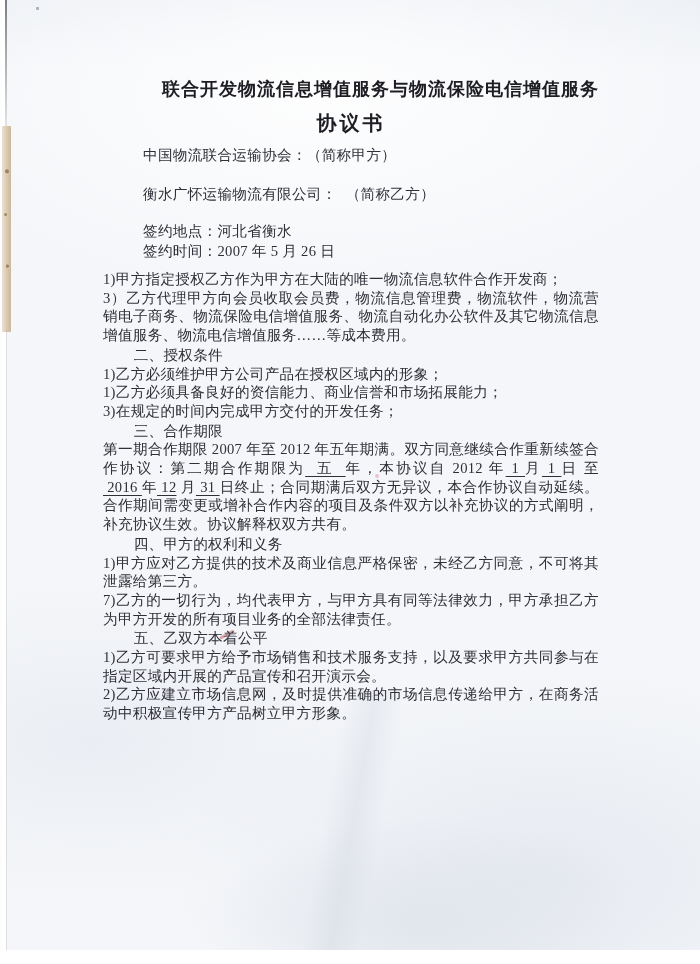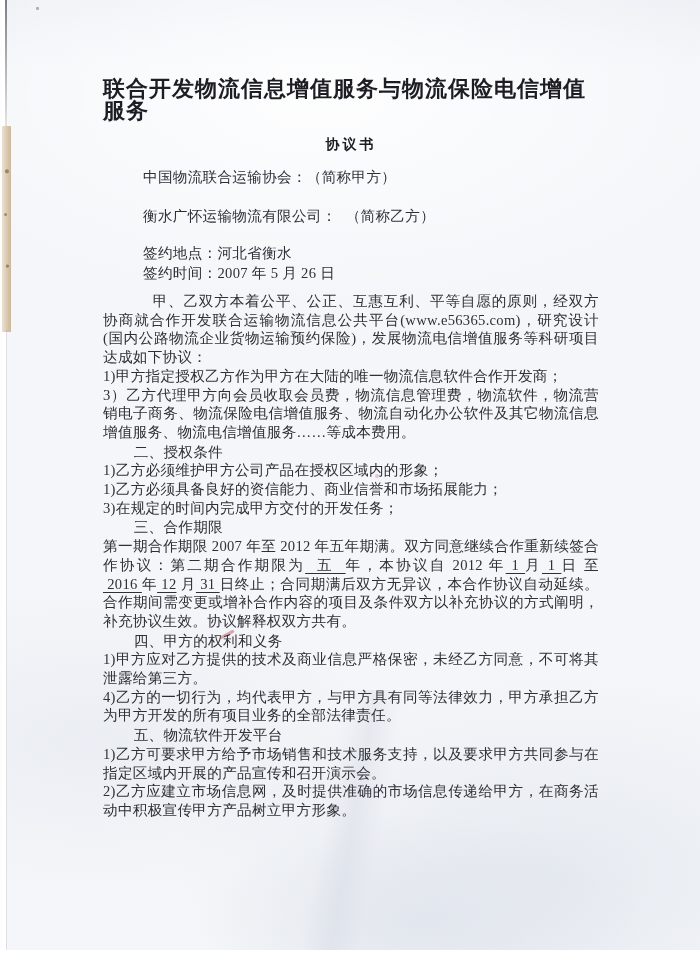--- a/index.html
+++ b/index.html
@@ -49,25 +49,25 @@
   .red-mark{position:absolute;left:219px;top:633px;width:16px;height:3px;border-radius:2px;
     background:var(--red-mark,#c05a5a);opacity:.5;transform:rotate(-28deg);}
 
   
   .content{
     position:absolute;left:103px;top:78px;width:496px;
     color:var(--ink,#2f2f37);
     font-size:14.6px;line-height:18.7px;letter-spacing:.3px;
   }
   .title{
-    text-align:left;font-weight:bold;font-size:22px;line-height:22px;
+    text-align:right;font-weight:bold;font-size:18px;line-height:22px;
     letter-spacing:1px;color:var(--title-ink,#1d1d23);
   }
   .subtitle{
-    text-align:center;font-weight:bold;font-size:14px;line-height:22px;
+    text-align:center;font-weight:bold;font-size:20px;line-height:22px;
     letter-spacing:3px;margin-top:12px;color:var(--title-ink,#1d1d23);
   }
   .meta{margin-top:12px;padding-left:40px;}
   .meta p{margin:0;line-height:19px;}
   .party-b{margin-top:21px !important;font-family:Liberation Mono, monospace;}
   .sign-place{margin-top:17px !important;}
   .sign-date{margin-top:1px !important;}
   .flow{margin-top:9px;}
   .flow p{margin:0;text-align:justify;text-justify:inter-character;}
   .preamble{text-indent:3.4em;}
@@ -99,36 +99,35 @@
     <div class="subtitle">协议书</div>
 
     <div class="meta">
       <p>中国物流联合运输协会：（简称甲方）</p>
       <p class="party-b">衡水广怀运输物流有限公司： （简称乙方）</p>
       <p class="sign-place">签约地点：河北省衡水</p>
       <p class="sign-date">签约时间：2007 年 5 月 26 日</p>
     </div>
 
     <div class="flow">
-      <p class="preamble">甲、乙双方本着公平、公正、互惠互利、平等自愿的原则，经双方协商就合作开发联合运输物流信息公共平台(www.e56365.com)，研究设计(国内公路物流企业货物运输预约保险)，发展物流电信增值服务等科研项目达成如下协议：</p>
 
       <p>1)甲方指定授权乙方作为甲方在大陆的唯一物流信息软件合作开发商；</p>
       <p>3）乙方代理甲方向会员收取会员费，物流信息管理费，物流软件，物流营销电子商务、物流保险电信增值服务、物流自动化办公软件及其它物流信息增值服务、物流电信增值服务……等成本费用。</p>
 
       <p class="sec">二、授权条件</p>
       <p>1)乙方必须维护甲方公司产品在授权区域内的形象；</p>
       <p>1)乙方必须具备良好的资信能力、商业信誉和市场拓展能力；</p>
       <p>3)在规定的时间内完成甲方交付的开发任务；</p>
 
       <p class="sec">三、合作期限</p>
       <p><span>第一期合作期限 2007 年至 2012 年五年期满。双方同意继续合作重新续签合作协议：第二期合作期限为</span><span class="u">&nbsp;&nbsp;五&nbsp;&nbsp;</span><span>年，本协议自 2012 年</span><span class="u">&nbsp;1&nbsp;</span><span>月</span><span class="u">&nbsp;1&nbsp;</span><span>日 至 </span><span class="u">&nbsp;2016&nbsp;</span><span>年</span><span class="u">&nbsp;12</span><span> 月</span><span class="u">&nbsp;31&nbsp;</span><span>日终止；合同期满后双方无异议，本合作协议自动延续。合作期间需变更或增补合作内容的项目及条件双方以补充协议的方式阐明，补充协议生效。协议解释权双方共有。</span></p>
 
       <p class="sec">四、甲方的权利和义务</p>
       <p>1)甲方应对乙方提供的技术及商业信息严格保密，未经乙方同意，不可将其泄露给第三方。</p>
-      <p>4)乙方的一切行为，均代表甲方，与甲方具有同等法律效力，甲方承担乙方为甲方开发的所有项目业务的全部法律责任。</p>
+      <p>7)乙方的一切行为，均代表甲方，与甲方具有同等法律效力，甲方承担乙方为甲方开发的所有项目业务的全部法律责任。</p>
 
-      <p class="sec">五、物流软件开发平台</p>
+      <p class="sec">五、乙双方本着公平</p>
       <p>1)乙方可要求甲方给予市场销售和技术服务支持，以及要求甲方共同参与在指定区域内开展的产品宣传和召开演示会。</p>
       <p>2)乙方应建立市场信息网，及时提供准确的市场信息传递给甲方，在商务活动中积极宣传甲方产品树立甲方形象。</p>
     </div>
 
   </div>
 </div>
 
 </body></html>

